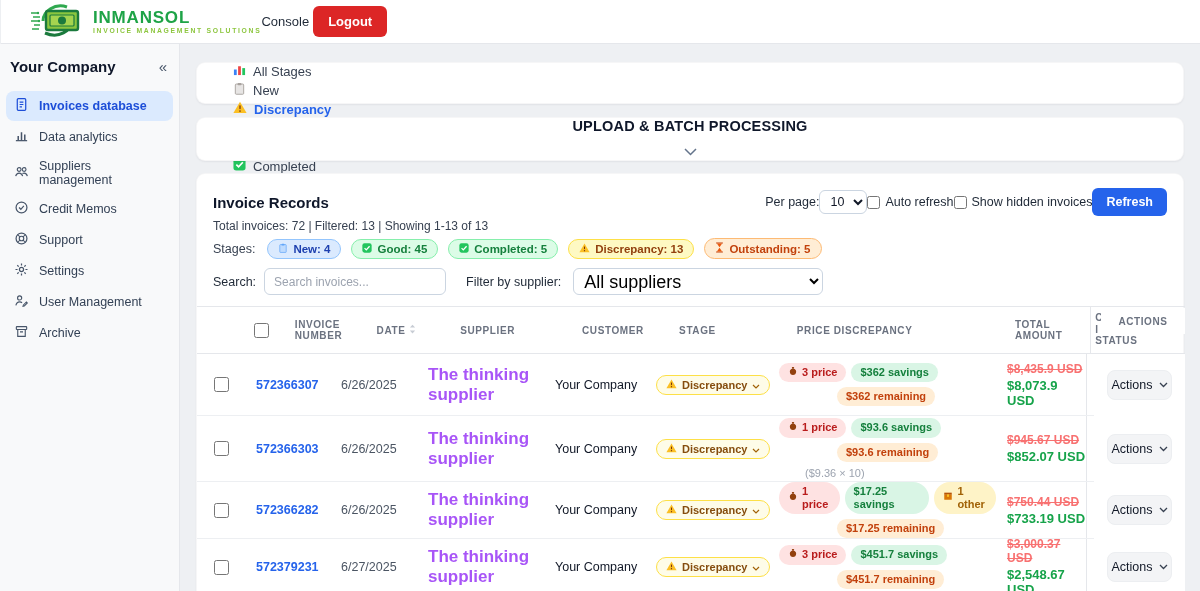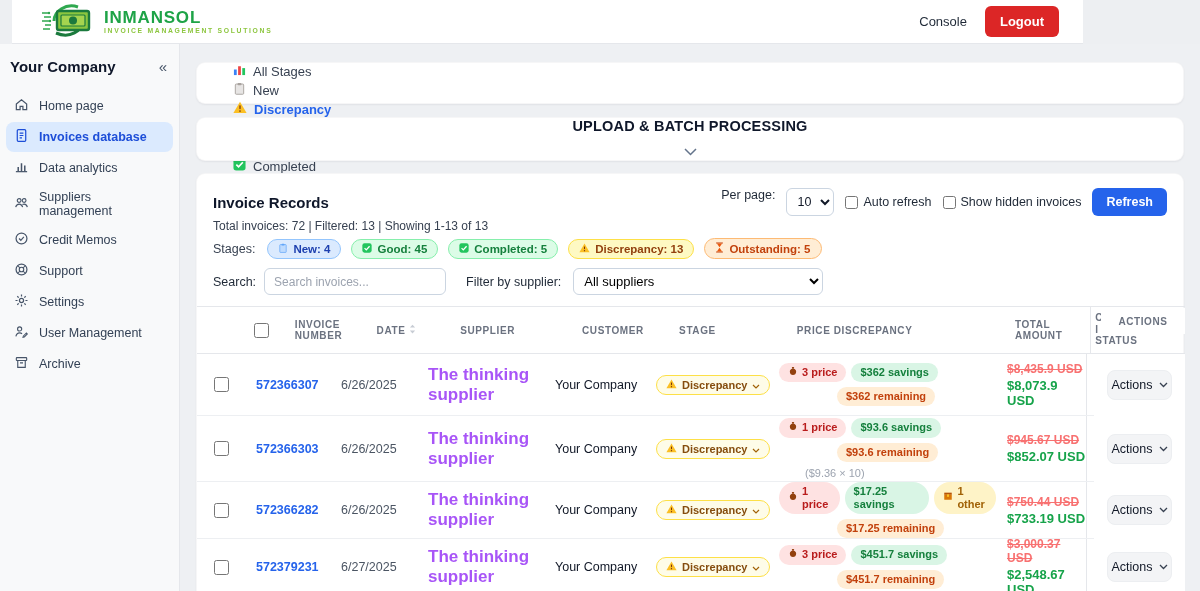--- a/index.html
+++ b/index.html
@@ -1,23 +1,23 @@
 <!DOCTYPE html>
 <html><head>
 <meta charset="utf-8">
 <style>
   * { margin:0; padding:0; box-sizing:border-box; }
   html,body { width:1200px; height:591px; overflow:hidden; font-family:"Liberation Sans", sans-serif; background:#edeff2; }
 
   
-  .topbar { position:absolute; top:0; left:12px; width:1071px; height:44px; background:#fff; border-bottom:1px solid #e5e7eb; z-index:30; display:flex; align-items:center; justify-content:space-between; padding:0 24px 0 28px; }
+  .topbar { position:absolute; top:0; left:1px; width:1200px; height:44px; background:#fff; border-bottom:1px solid #e5e7eb; z-index:30; display:flex; align-items:center; justify-content:flex-start; padding:0 24px 0 28px; }
   .brand { display:flex; align-items:center; gap:10px; }
   .brand-name { font-size:17px; font-weight:800; color:#1ea347; letter-spacing:.8px; line-height:1.05; }
   .brand-tagline { font-size:6.8px; font-weight:700; color:#8dc63f; letter-spacing:1.7px; margin-top:1px; }
-  .top-right { display:flex; align-items:center; gap:18px; }
+  .top-right { display:flex; align-items:center; gap:4px; }
   .console-link { font-size:13px; color:#1f2937; cursor:pointer; }
   .logout-btn { background:#dc2626; color:#fff; font-size:13px; font-weight:700; border:none; border-radius:6px; padding:8px 15px; cursor:pointer; }
 
   
   .sidebar { position:absolute; top:44px; left:0; width:180px; bottom:0; background:#f8f9fa; border-right:1px solid #e5e7eb; z-index:20; }
   .side-head { display:flex; align-items:center; justify-content:space-between; padding:14px 12px 10px 10px; }
   .side-title { font-size:15px; font-weight:700; color:#0f172a; }
   .collapse { font-size:15px; color:#475569; cursor:pointer; }
   .nav { padding:6px 6px 0 6px; display:flex; flex-direction:column; gap:1px; }
   .nav-item { display:flex; align-items:center; gap:10px; padding:6px 8px; border-radius:8px; font-size:12.5px; color:#334155; cursor:pointer; }
@@ -36,37 +36,37 @@
 
   
   .upload-card { top:73px; height:44px; display:flex; align-items:center; justify-content:space-between; padding:0 20px; cursor:pointer; }
   .upload-title { font-size:14.5px; font-weight:700; color:#0f172a; letter-spacing:.2px; }
 
   
   .records-card { top:129px; height:540px; padding:14px 0 0 0; }
   .rec-pad { padding:0 16px; }
   .rec-head { display:flex; align-items:center; justify-content:space-between; margin-bottom:3px; }
   .rec-title { font-size:15px; font-weight:700; color:#0f172a; }
-  .rec-controls { display:flex; gap:11px; font-size:12.5px; color:#1f2937; }
+  .rec-controls { display:flex; align-items:center; font-size:12.5px; color:#1f2937; }
   .rec-controls select { font-size:12.5px; padding:3px 6px; border:1px solid #cbd5e1; border-radius:6px; background:#fff; color:#111827; }
   .chk { display:flex; align-items:center; gap:5px; cursor:pointer; }
   .chk input { width:13px; height:13px; }
   .refresh-btn { background:#2563eb; color:#fff; border:none; border-radius:6px; font-size:12.5px; font-weight:700; padding:7px 14px; cursor:pointer; }
   .summary { font-size:12px; color:#374151; margin-bottom:5px; }
   .stages-row { display:flex; align-items:center; gap:10px; margin-bottom:9px; }
   .stages-label { font-size:12.5px; color:#374151; margin-right:2px; }
   .chip { display:inline-flex; align-items:center; gap:5px; font-size:11.5px; font-weight:700; padding:3px 10px; border-radius:999px; border:1px solid transparent; }
   .chip.new { background:#dbeafe; border-color:#93c5fd; color:#1e40af; }
   .chip.good, .chip.completed { background:#dcfce7; border-color:#86efac; color:#15803d; }
   .chip.discrepancy { background:#fef9c3; border-color:#fde047; color:#92400e; }
   .chip.outstanding { background:#ffedd5; border-color:#fdba74; color:#c2410c; }
   .search-row { display:flex; align-items:center; gap:8px; margin-bottom:11px; font-size:12.5px; color:#1f2937; }
   .search-input { width:182px; height:27px; border:1px solid #cbd5e1; border-radius:6px; padding:0 9px; font-size:12px; color:#111827; }
   .search-input::placeholder { color:#9ca3af; }
-  .supplier-select { width:250px; height:27px; border:1px solid #cbd5e1; border-radius:6px; font-size:13px; padding:0 6px; background:#fff; margin-left:4px; }
+  .supplier-select { width:250px; height:27px; border:1px solid #cbd5e1; border-radius:6px; font-size:18px; padding:0 6px; background:#fff; margin-left:4px; }
 
   
   .tbl { position:relative; width:988px; }
   .trow { display:flex; align-items:stretch; border-bottom:1px solid #edeff2; }
   .thead { height:48px; border-top:1px solid #e5e7eb; border-bottom:1px solid #e5e7eb;padding-left:40px; }
   .th { font-size:10px; font-weight:700; color:#6b7280; letter-spacing:.6px; display:flex; align-items:center; }
   .cell { display:flex; align-items:center; }
   .c-check { width:44px; padding-left:17px; }
   .c-inv { width:85px; padding-left:15px; }
   .c-date { width:88px; padding-left:15px; }
@@ -130,26 +130,20 @@
     <button class="logout-btn">Logout</button>
   </div>
 </header>
 
 <aside class="sidebar">
   <div class="side-head">
     <span class="side-title">Your Company</span>
     <span class="collapse">«</span>
   </div>
   <nav class="nav">
-    <div class="nav-item">
-      <span><svg width="15" height="15" viewBox="0 0 16 16">
-            <path d="M2.5 7.5 8 3l5.5 4.5V13.5h-4V10h-3v3.5h-4z" fill="none" stroke="#475569" stroke-width="1.3"></path>
-          </svg></span>
-      <span>Home page</span>
-    </div>
     <div class="nav-item active">
       <span><svg width="15" height="15" viewBox="0 0 16 16">
             <rect x="3.5" y="1.8" width="9" height="12.4" rx="1.2" fill="none" stroke="#475569" stroke-width="1.3"></rect>
             <path d="M6 5.5h4M6 8h4M6 10.5h2.5" stroke="#475569" stroke-width="1.3" fill="none"></path>
           </svg></span>
       <span>Invoices database</span>
     </div>
     <div class="nav-item">
       <span><svg width="15" height="15" viewBox="0 0 16 16">
             <path d="M2 13.5h12" stroke="#475569" stroke-width="1.3"></path>

